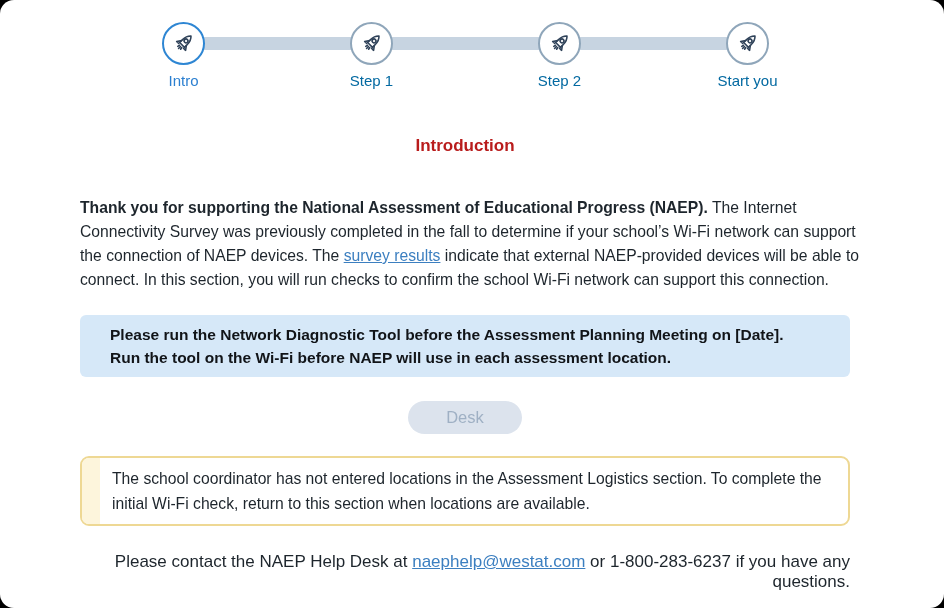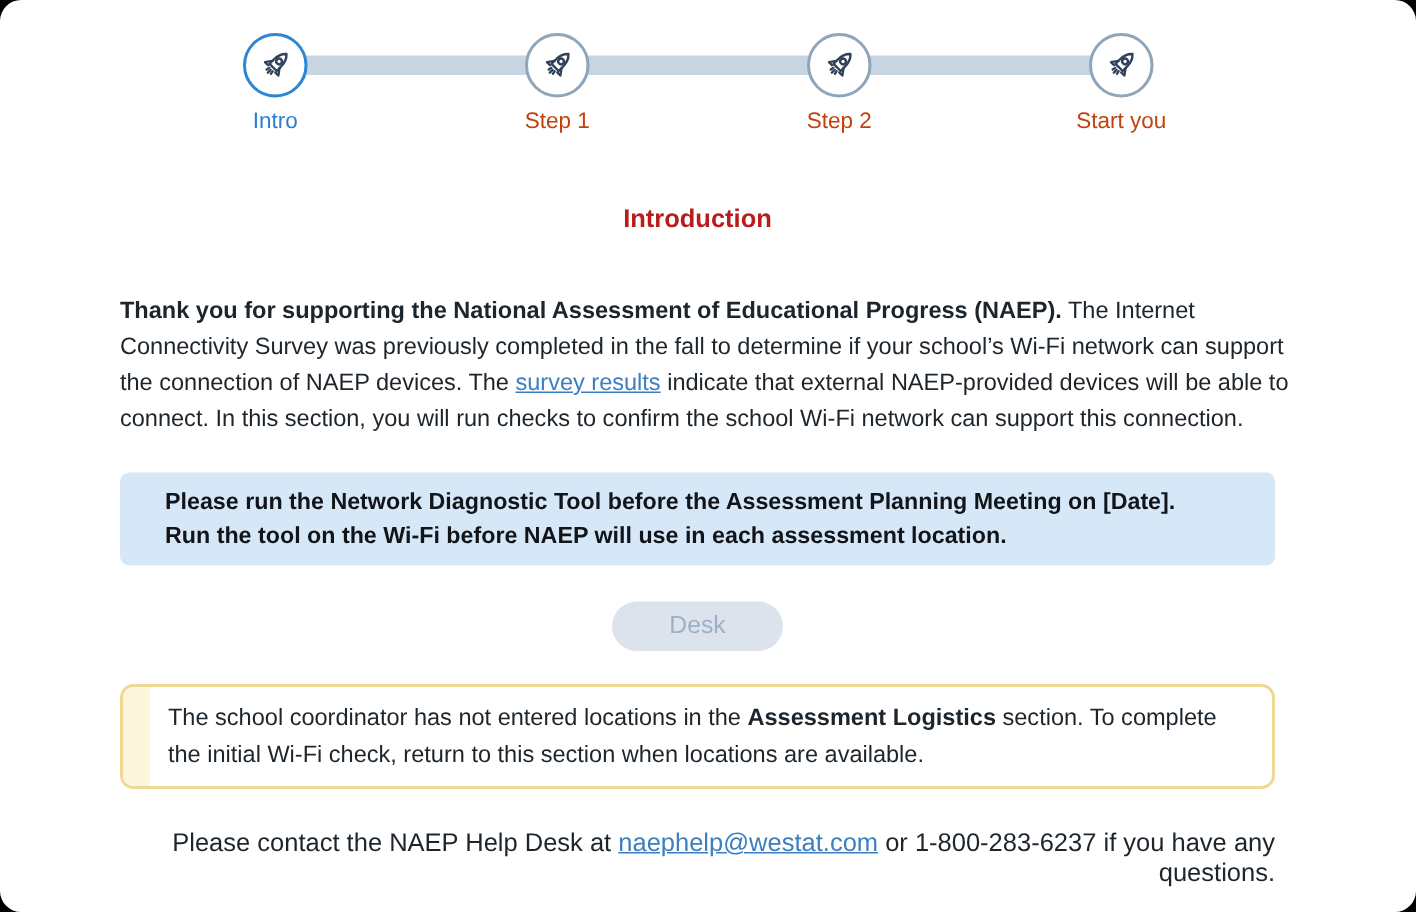--- a/index.html
+++ b/index.html
@@ -44,21 +44,21 @@
     display: flex; align-items: center; justify-content: center;
     cursor: pointer;
   }
   .step.active .step-circle { border: 2.5px solid #2e86d3; }
   .step-label {
     position: absolute;
     top: 50px; left: 50%;
     transform: translateX(-50%);
     white-space: nowrap;
     font-size: 15px;
-    color: #c2410c;
+    color: #0369a1;
   }
   .step.active .step-label { color: #2b7fd0; }
   .rocket { width: 27px; height: 27px; }
   .rocket path, .rocket circle {
     fill: none;
     stroke: #2f4259;
     stroke-width: 1.4;
     stroke-linecap: round;
     stroke-linejoin: round;
   }
@@ -126,21 +126,21 @@
     color: #1d252c;
     overflow: hidden;
   }
   .warning-strip {
     position: absolute;
     left: 0; top: 0; bottom: 0;
     width: 18px;
     background: #fdf5dc;
   }
   .warning-text { position: relative; }
-  .warning-text b { font-weight: bold; }
+  .warning-text b { font-weight: normal; }
 
   .footer-note {
     margin-top: 26px;
     text-align: right;
     font-size: 17px;
     color: #1d252c;
   }
 </style>
 </head>
 <body>

